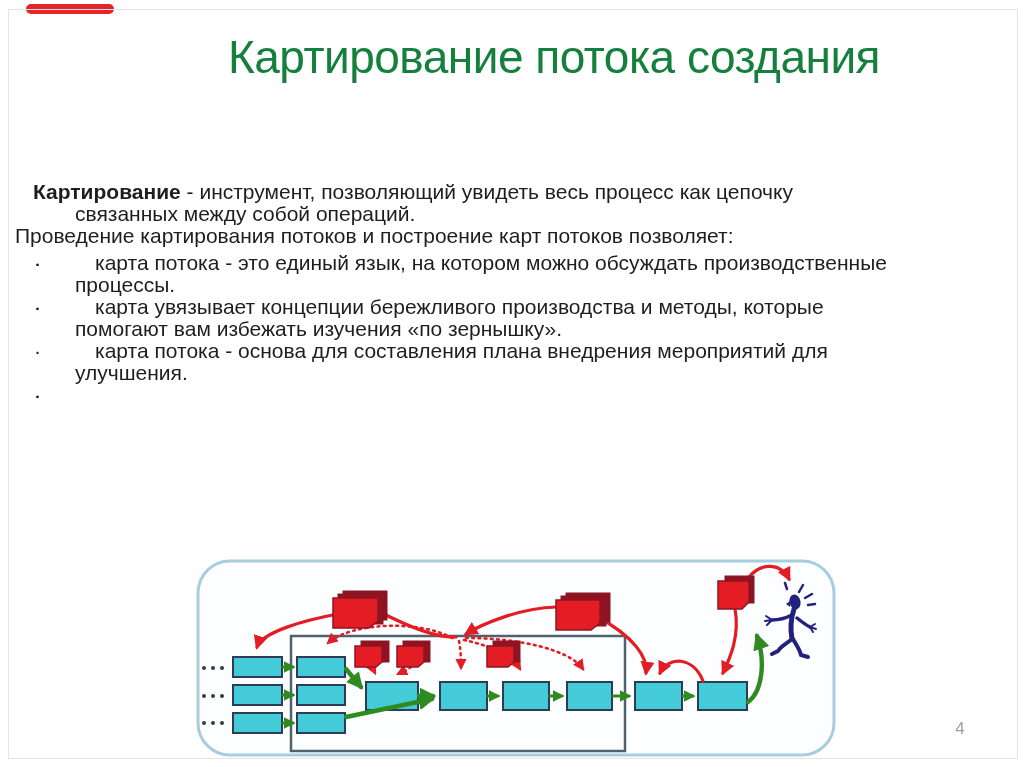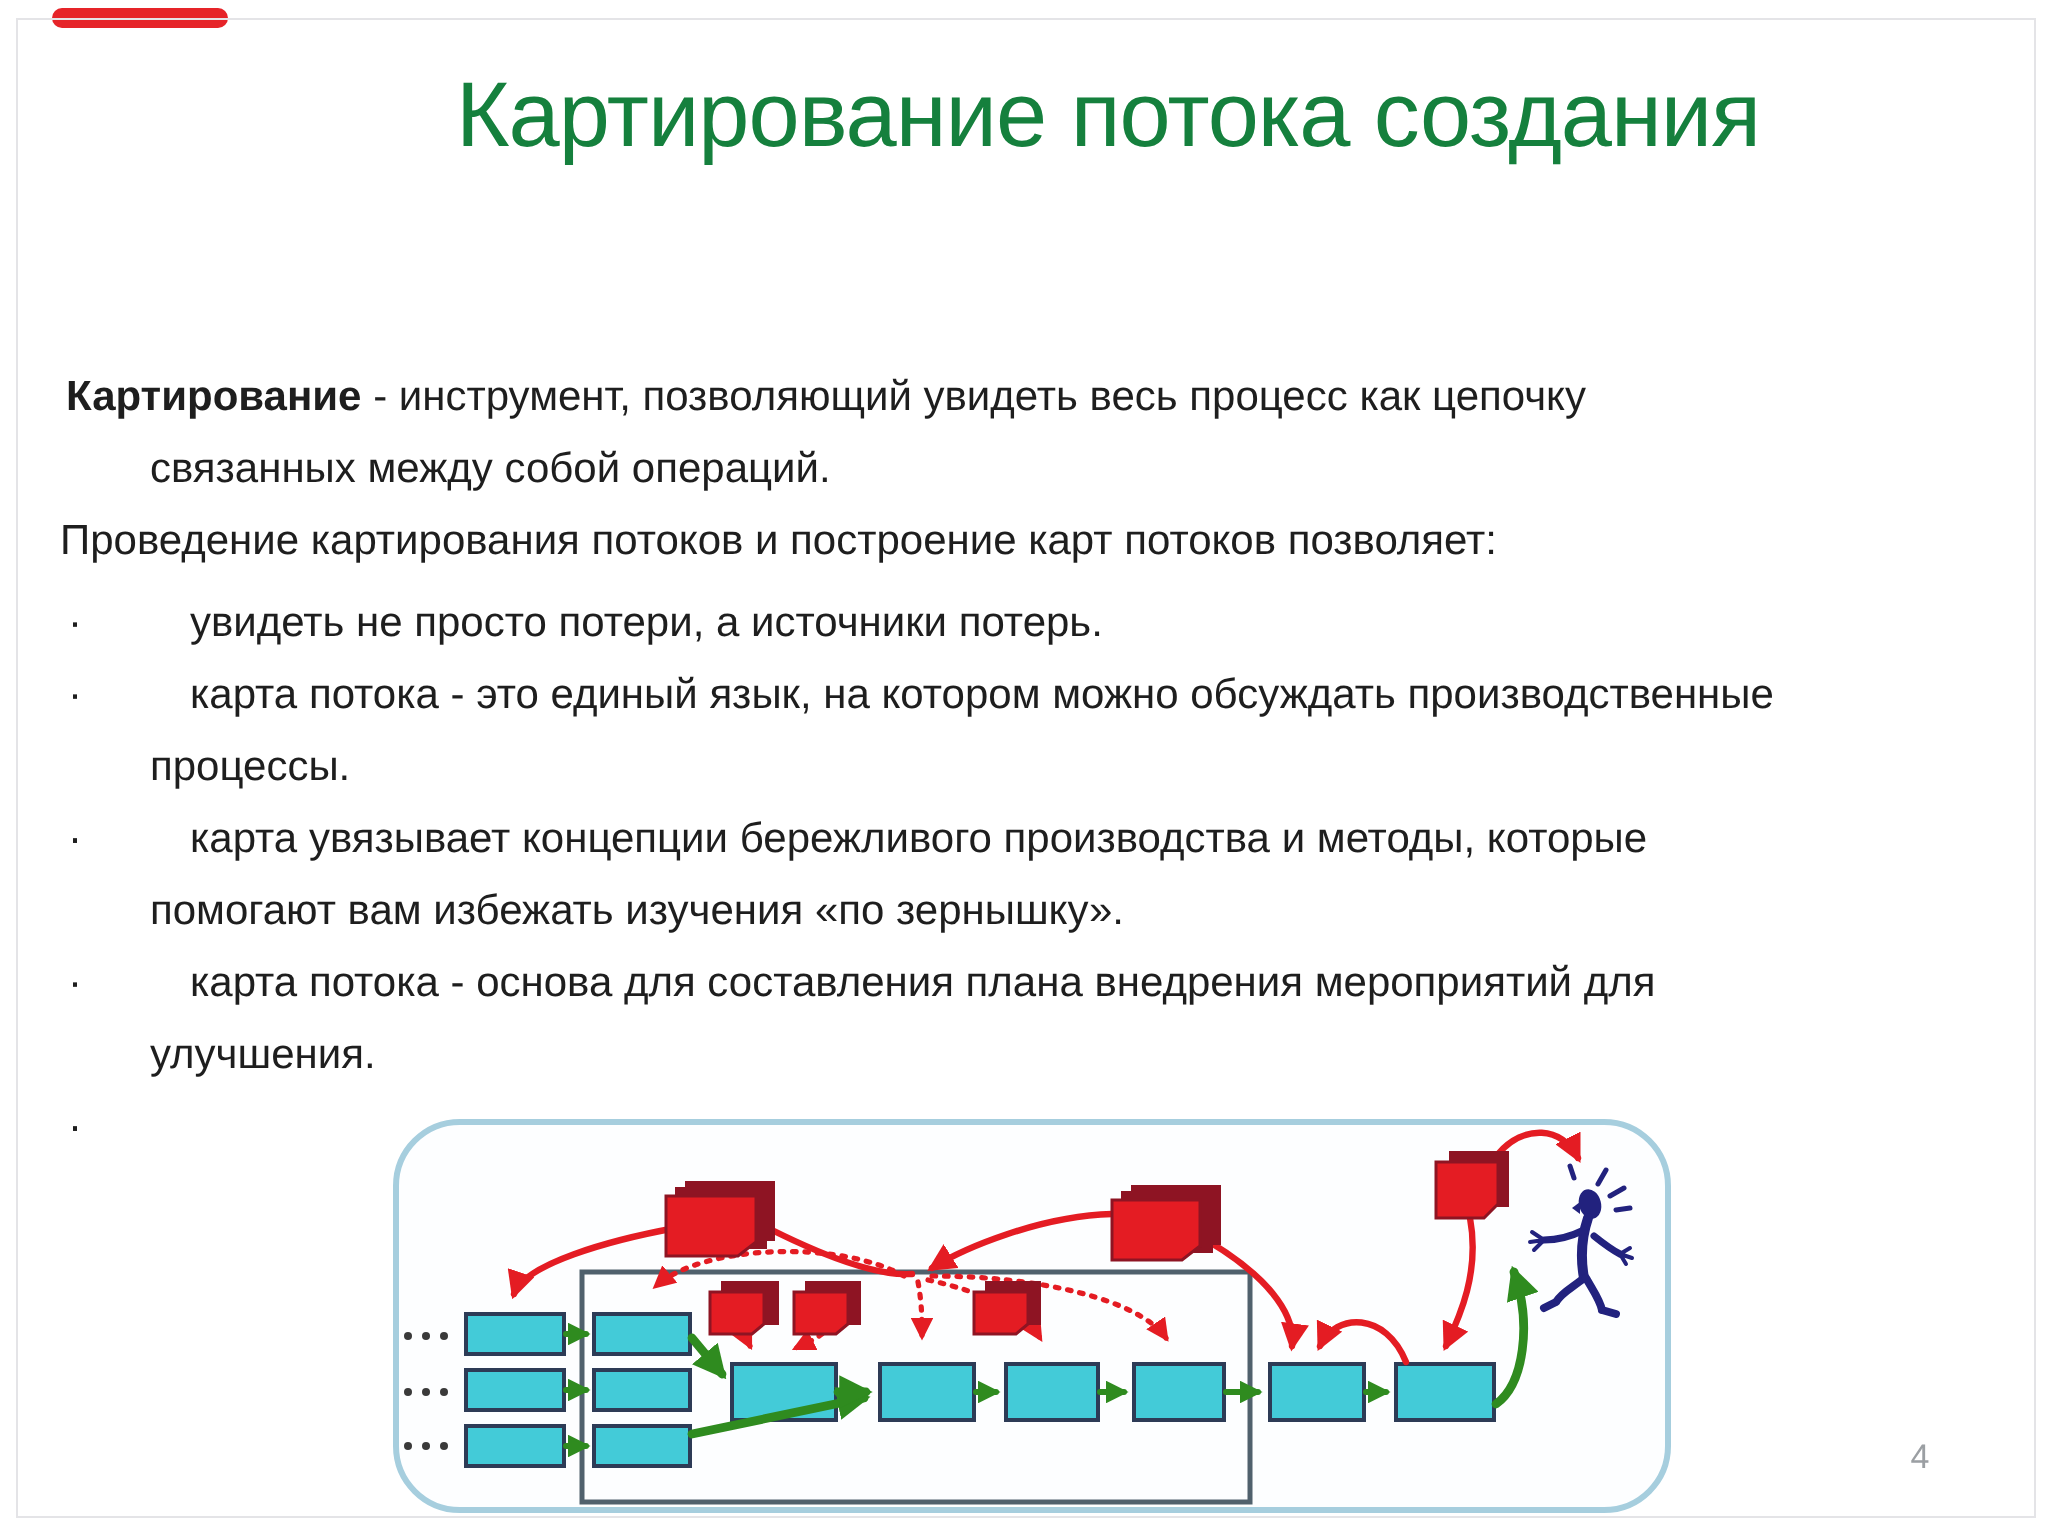--- a/index.html
+++ b/index.html
@@ -4,24 +4,24 @@
 <style>
   html,body{margin:0;padding:0;background:#ffffff;}
   .stage{position:relative;width:1024px;height:767px;background:#ffffff;overflow:hidden;
          font-family:"Liberation Sans","DejaVu Sans",sans-serif;color:#1e1e1e;}
   .slide-border{position:absolute;left:8px;top:9px;width:1008px;height:748px;
                 border:1px solid #e4e4e7;pointer-events:none;}
   .accent-bar{position:absolute;left:26px;top:4px;width:88px;height:10px;border-radius:5px;
               background:var(--accent_bar,#e62429);}
   .title{position:absolute;left:0;top:26px;width:1024px;margin:0;text-align:center;
          font-size:46px;line-height:63px;font-weight:400;letter-spacing:-0.5px;color:#15803d;padding-left:42px;}
-  .content{position:absolute;left:0;top:181px;width:1010px;font-size:21px;line-height:36px;}
+  .content{position:absolute;left:0;top:181px;width:1010px;font-size:21px;line-height:22px;}
   .content p{margin:0;white-space:pre-wrap;}
   .intro{padding-left:75px;text-indent:-42px;}
-  .leadin{padding-left:30px;}
+  .leadin{padding-left:15px;}
   .bullets{margin-top:5px;}
   .bullet{position:relative;margin:0;padding-left:75px;text-indent:20px;white-space:pre-wrap;}
   .b-dot{position:absolute;left:34px;top:0;text-indent:0;font-size:21px;}
   .diagram{position:absolute;left:195px;top:556px;width:645px;height:204px;}
   .pagenum{position:absolute;left:948px;top:719px;width:24px;text-align:center;
            font-size:17px;color:#9b9fa3;}
   
   .cyan{fill:var(--cyan,#43cbd8);stroke:var(--box_border,#2d3b56);stroke-width:2;}
   .redbox{fill:var(--red,#e41c23);stroke:var(--dark_red,#8e1423);stroke-width:1.5;}
   .darkbox{fill:var(--dark_red,#8e1423);stroke:var(--dark_red,#8e1423);stroke-width:1;}
@@ -44,21 +44,21 @@
   <div class="accent-bar"></div>
   <div class="slide-border"></div>
 
   <h1 class="title"><span>Картирование потока создания</span><br></h1>
 
   <div class="content">
     <p class="intro"><b>Картирование</b><span> - инструмент, позволяющий увидеть весь процесс как цепочку
 связанных между собой операций.</span></p>
     <p class="leadin">Проведение картирования потоков и построение карт потоков позволяет:</p>
     <div class="bullets">
-      <p class="bullet"><span class="b-dot">·</span><span>увидеть не просто потери, а источники потерь.</span></p>
+      <p class="bullet"><span class="b-dot">·</span></p>
       <p class="bullet"><span class="b-dot">·</span><span>карта потока - это единый язык, на котором можно обсуждать производственные
 процессы.</span></p>
       <p class="bullet"><span class="b-dot">·</span></p>
       <p class="bullet"><span class="b-dot">·</span><span>карта увязывает концепции бережливого производства и методы, которые
 помогают вам избежать изучения «по зернышку».</span></p>
       <p class="bullet"><span class="b-dot">·</span><span>карта потока - основа для составления плана внедрения мероприятий для
 улучшения.</span></p>
       <p class="bullet"><span class="b-dot">·</span></p>
       <p class="bullet"><span class="b-dot">·</span></p>
     </div>

